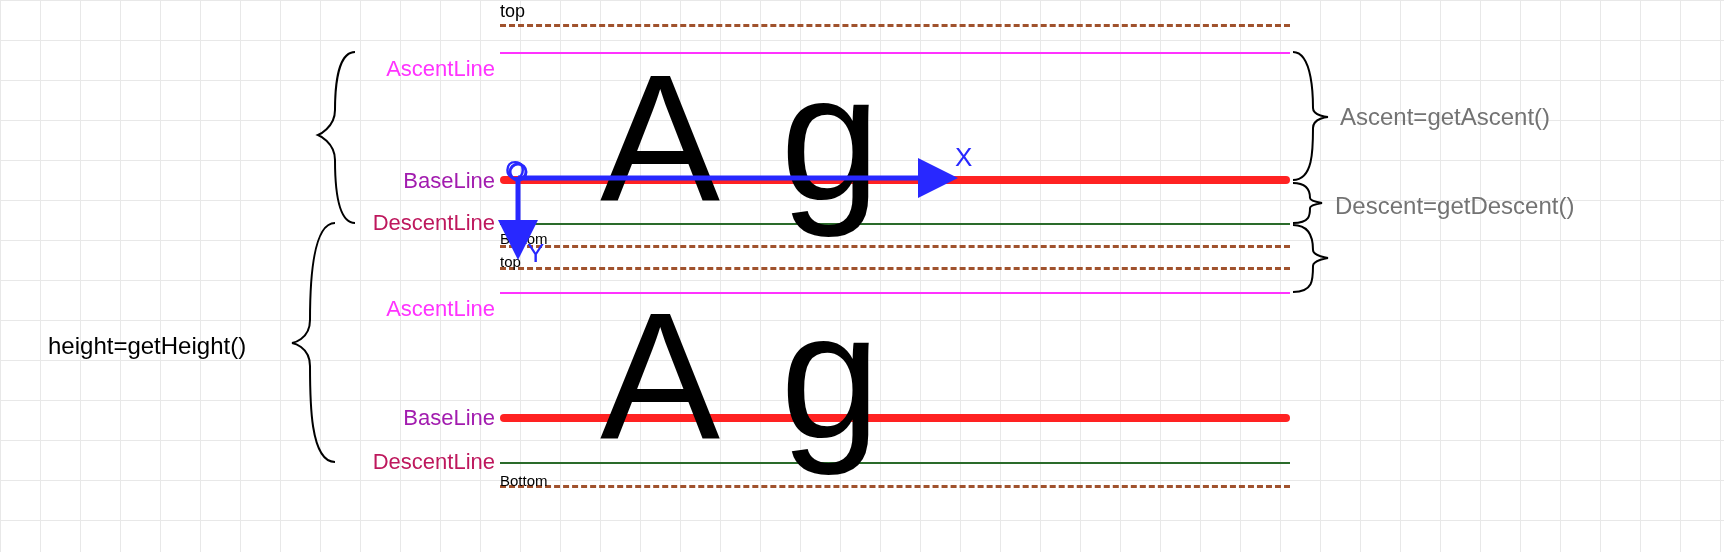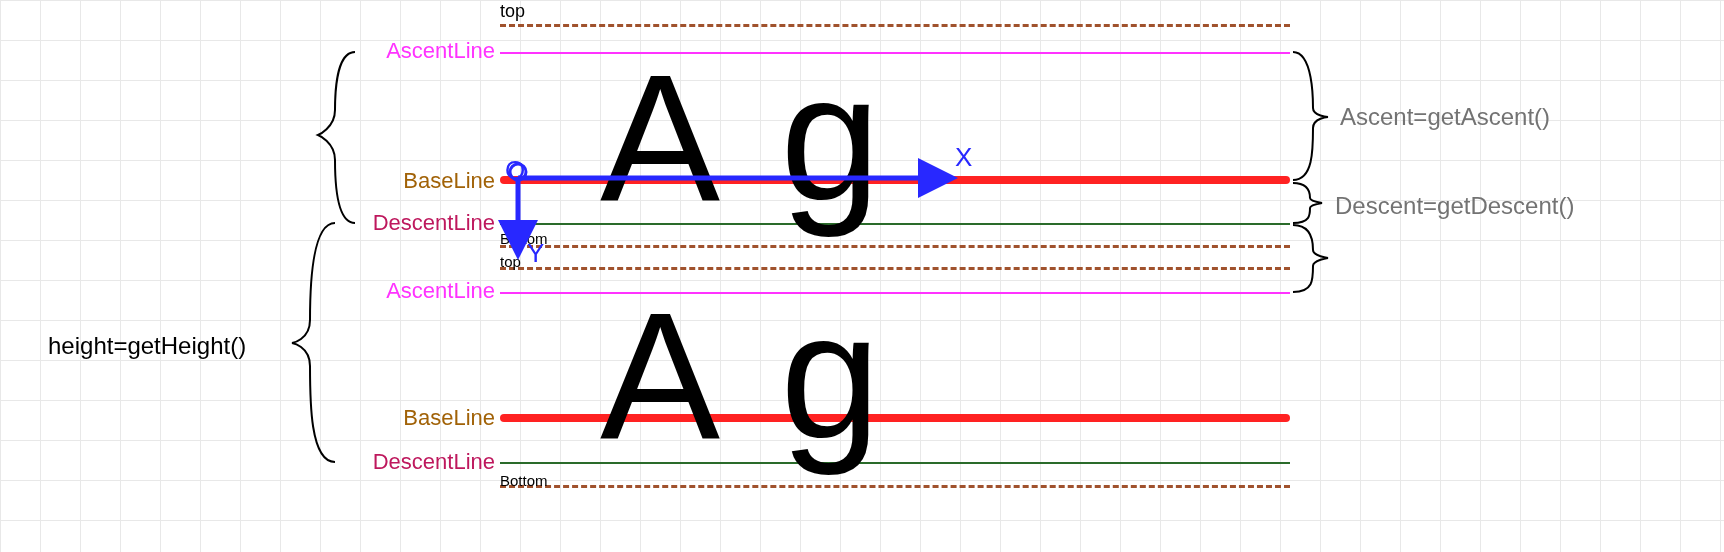--- a/index.html
+++ b/index.html
@@ -31,22 +31,22 @@
   .hline.solid.darkgreen { border-top: 2px solid #2a6b2a; }
   .hline.solid.redthick { border-top: 8px solid #ff2222; border-radius: 4px; }
   .hline.dashed.brown { border-top: 3px dashed #a0522d; }
 
   .line-label {
     position: absolute;
     font-size: 22px;
     text-align: right;
     width: 130px;
   }
-  .lab-magenta { color: #ff33ff; }
-  .lab-red { color: #a16207; }
+  .lab-magenta { color: #ff33ff; margin-top: 18px; }
+  .lab-red { color: #a21caf; }
   .lab-darkgreen { color: #be185d; }
 
   .small-center {
     position: absolute;
     font-size: 18px;
     color: #000;
     left: 500px;
     width: 790px;
     text-align: left;
   }

